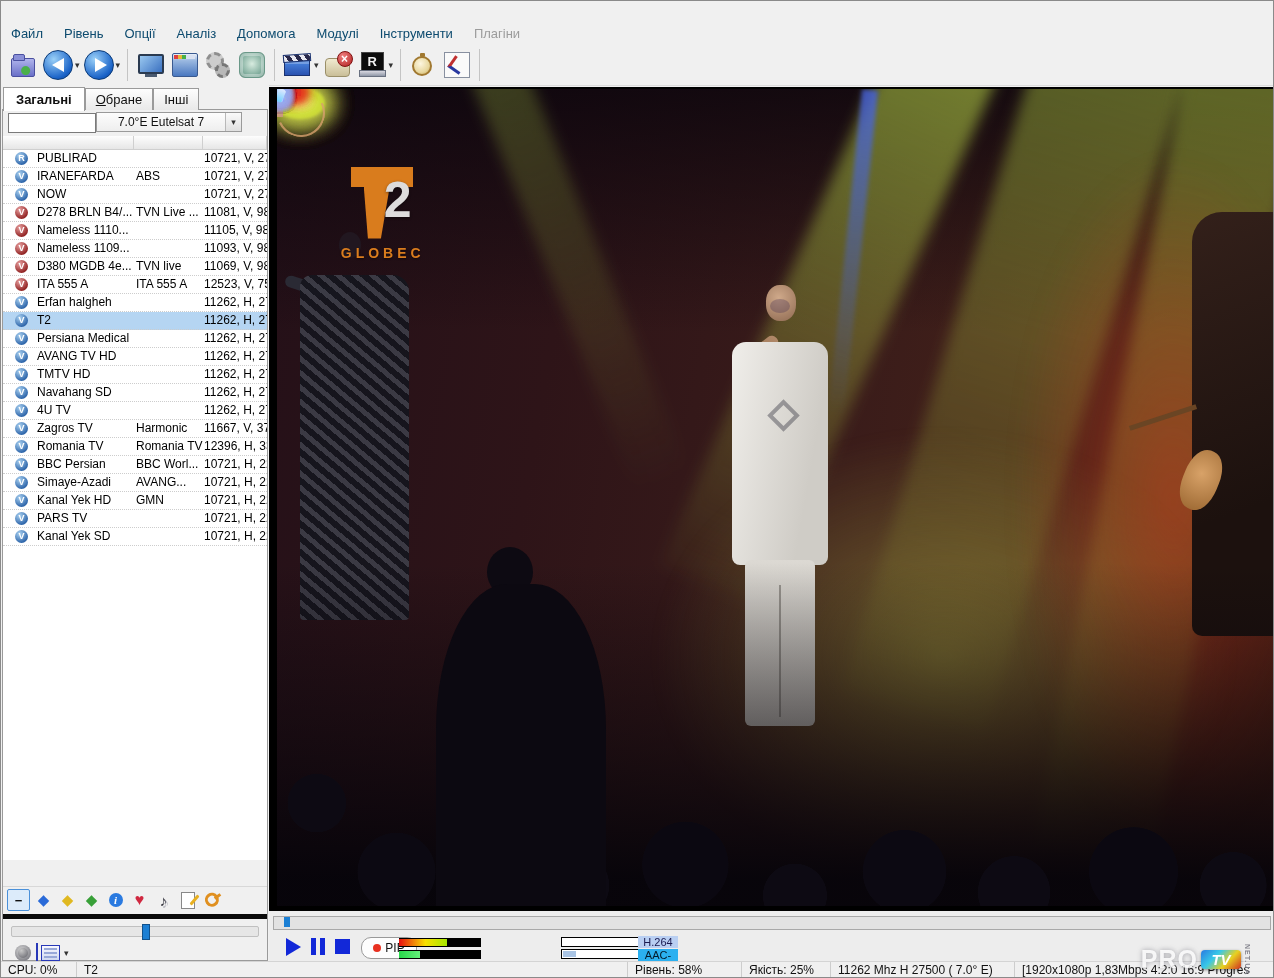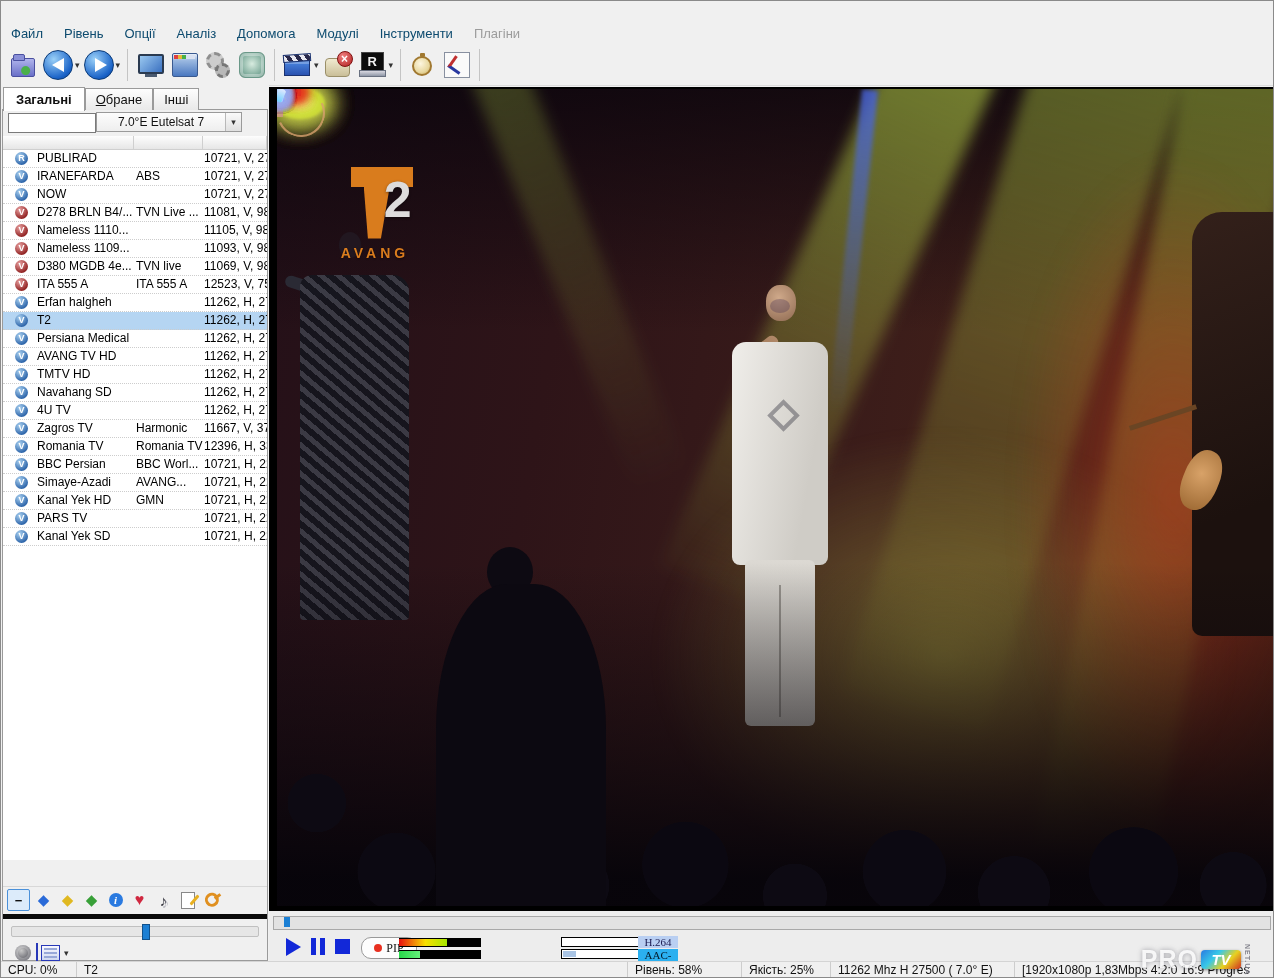--- a/index.html
+++ b/index.html
@@ -162,21 +162,21 @@
   .tv-logo{left:6%;top:9.5%;width:120px;height:96px;opacity:.93;}
   .lg-bar{left:14px;top:0;width:62px;height:20px;background:#e8851e;}
   .lg-stem{left:27px;top:20px;width:26px;height:52px;background:#e8851e;clip-path:polygon(0 0,100% 0,66% 100%,16% 100%);}
   .lg-2{left:47px;top:8px;font:bold 50px/1 "Liberation Sans",sans-serif;color:#ececec;text-shadow:0 1px 3px rgba(0,0,0,.5);}
   .lg-cap{left:4px;top:78px;font:bold 14px "Liberation Sans",sans-serif;color:#e8851e;letter-spacing:4px;text-shadow:0 1px 2px rgba(0,0,0,.5);}
 
   
   .player-bar{position:absolute;left:268px;top:907px;width:1006px;height:53px;background:#ededed;border-top:3px solid #000;box-sizing:border-box;}
   .seek{position:absolute;left:4px;right:4px;top:5px;height:12px;background:#e2e2e2;border:1px solid #a8a8a8;}
   .seek-handle{position:absolute;top:0;width:6px;height:10px;background:#1b7fd4;}
-  .pc-row{position:absolute;left:0;right:16px;top:22px;height:28px;font-family:Liberation Serif, serif;}
+  .pc-row{position:absolute;left:0;right:16px;top:22px;height:28px;}
   .btn-play{position:absolute;left:17px;top:5px;width:0;height:0;border-left:15px solid #1228d8;border-top:9px solid rgba(0,0,0,0);border-bottom:9px solid rgba(0,0,0,0);}
   .btn-pause{position:absolute;left:42px;top:5px;display:flex;gap:4px;}
   .btn-pause i{width:5px;height:17px;background:#1228d8;}
   .btn-stop{position:absolute;left:66px;top:6px;width:15px;height:15px;background:#1228d8;}
   .pip{position:absolute;left:92px;top:4px;width:54px;height:20px;border:1px solid #999;border-radius:10px;background:#fdfdfd;display:flex;align-items:center;justify-content:center;gap:4px;font-size:12px;color:#111;}
   .pip .dot{width:8px;height:8px;border-radius:50%;background:#e83020;}
   .meters{position:absolute;left:130px;top:5px;width:82px;}
   .meter{height:9px;background:#000;margin-bottom:3px;position:relative;}
   .meter .fill{position:absolute;left:0;top:1px;bottom:1px;}
   .m1 .fill{background:linear-gradient(90deg,#e81010,#f8e000 55%,#a6e800);}
@@ -561,21 +561,21 @@
           <span class="phone" style="left: 64%; top: 72%; transform: rotate(-24deg); background: linear-gradient(rgb(223, 232, 255), rgb(255, 179, 107)); box-shadow: rgba(255, 179, 107, 0.4) 0px 0px 9px 3px;"></span>
           <span class="phone" style="left: 34%; top: 88%; transform: rotate(-12deg); background: linear-gradient(rgb(223, 232, 255), rgb(127, 156, 255)); box-shadow: rgba(127, 156, 255, 0.4) 0px 0px 9px 3px;"></span>
           <span class="phone" style="left: 12%; top: 70%; transform: rotate(0deg); background: linear-gradient(rgb(223, 232, 255), rgb(138, 108, 255)); box-shadow: rgba(138, 108, 255, 0.4) 0px 0px 9px 3px;"></span>
           <span class="phone" style="left: 87%; top: 69%; transform: rotate(12deg); background: linear-gradient(rgb(223, 232, 255), rgb(185, 200, 255)); box-shadow: rgba(185, 200, 255, 0.4) 0px 0px 9px 3px;"></span>
           <span class="phone" style="left: 94%; top: 90%; transform: rotate(24deg); background: linear-gradient(rgb(223, 232, 255), rgb(111, 208, 255)); box-shadow: rgba(111, 208, 255, 0.4) 0px 0px 9px 3px;"></span>
         </div>
       <div class="tv-logo">
         <div class="lg-bar"></div>
         <div class="lg-stem"></div>
         <div class="lg-2">2</div>
-        <div class="lg-cap">AVANG</div>
+        <div class="lg-cap">GLOBEC</div>
       </div>
     </div>
   </div>
 
   <div class="player-bar">
     <div class="seek">
       <div class="seek-handle" id="seek-handle" style="left: 1%;"></div>
     </div>
     <div class="pc-row">
       <span class="btn-play"></span>

